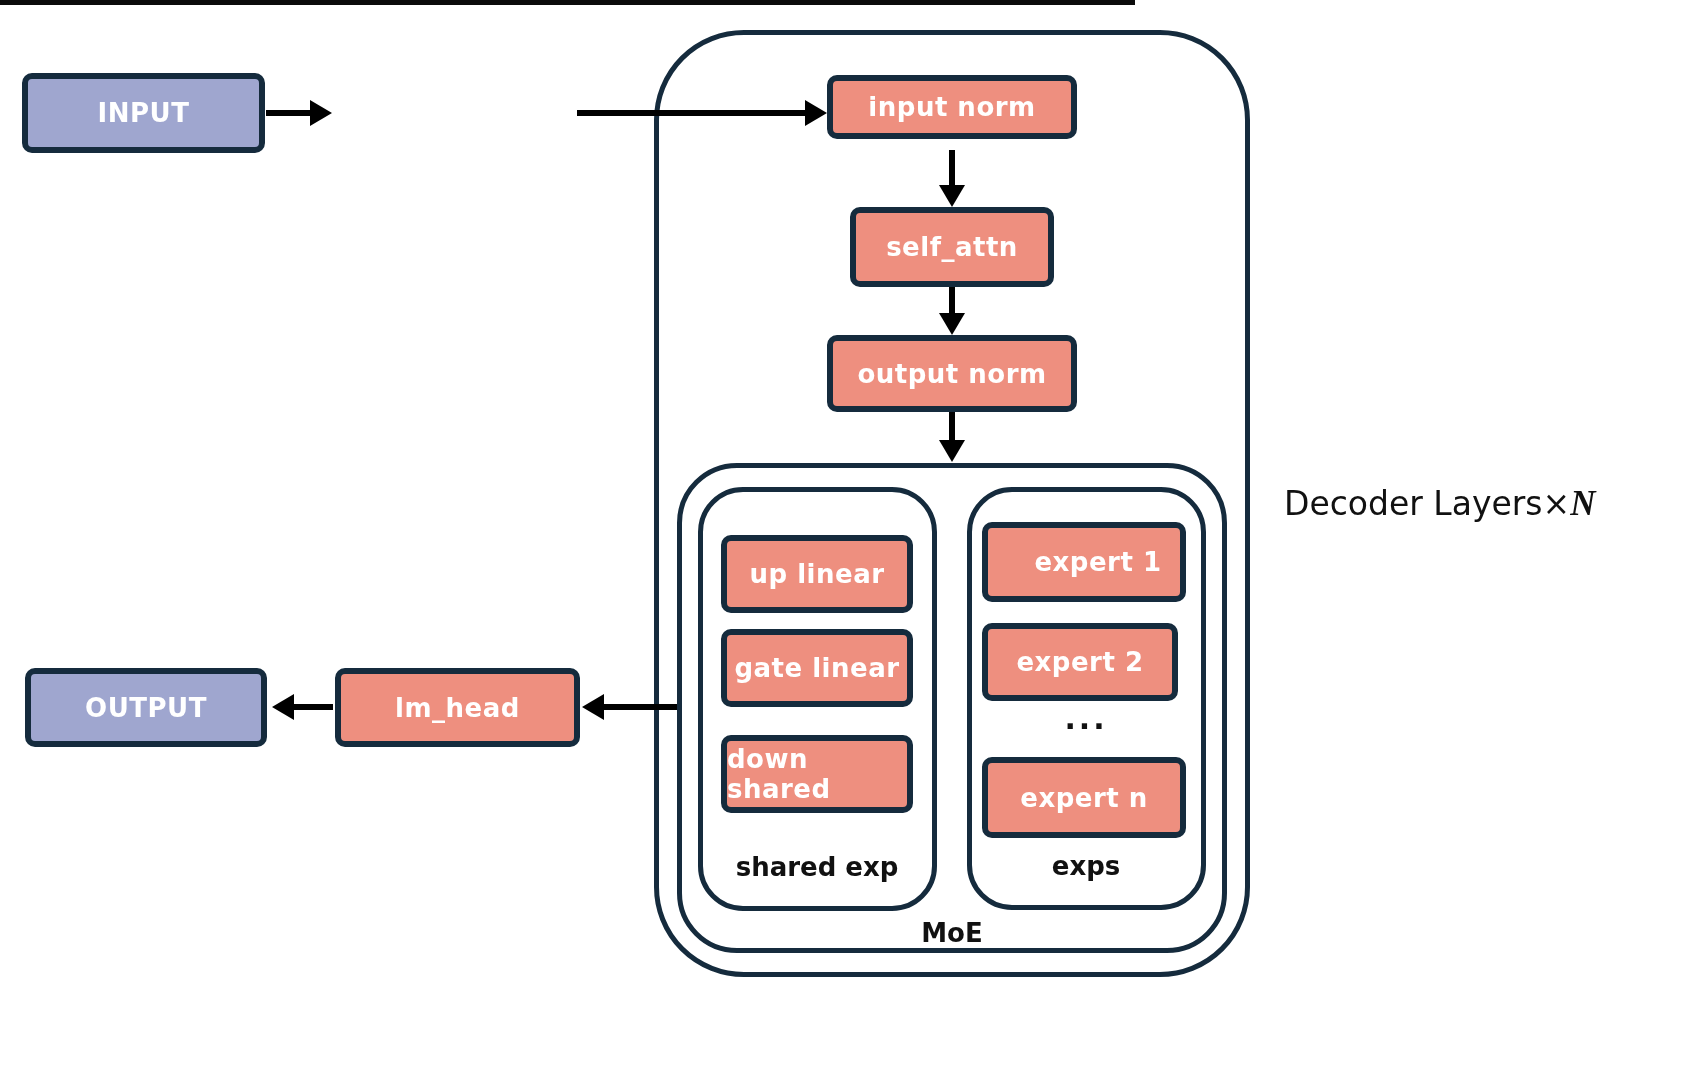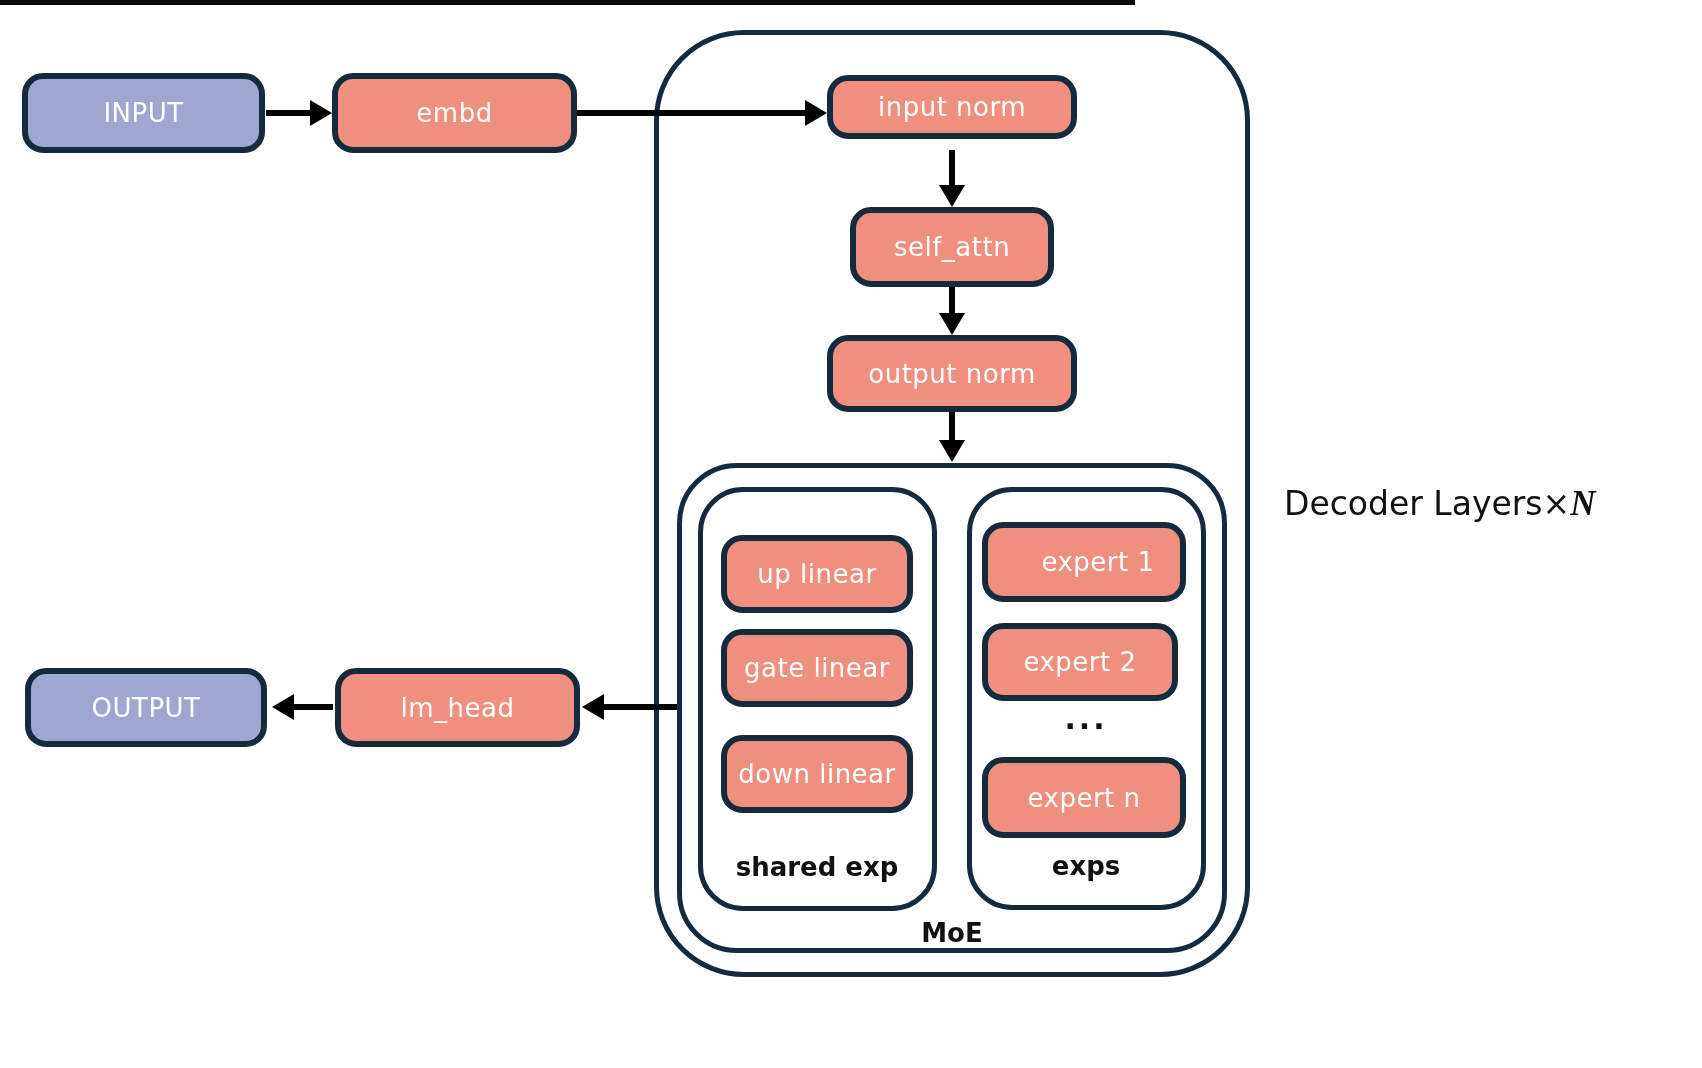--- a/index.html
+++ b/index.html
@@ -10,23 +10,23 @@
     --label-text:#111111;
     --node-text:#FFFFFF;
   }
   html,body{margin:0;padding:0;background:#ffffff;}
   #stage{
     position:relative;width:1702px;height:1068px;overflow:hidden;background:#ffffff;
     font-family:"DejaVu Sans","Liberation Sans",sans-serif;
   }
   .box{
     position:absolute;box-sizing:border-box;
-    border:6px solid var(--border);border-radius:21px;
+    border:6px solid var(--border);border-radius:10px;
     display:flex;align-items:center;justify-content:center;
-    color:var(--node-text);font-size:26px;font-weight:400;letter-spacing:.5px;
+    color:var(--node-text);font-size:26px;font-weight:700;letter-spacing:.5px;
   }
   .salmon{background:var(--node-fill);}
   .lavender{background:var(--io-fill);}
   .container{
     position:absolute;box-sizing:border-box;
     border:5px solid var(--border);background:transparent;
   }
   .hline{position:absolute;height:6px;background:var(--arrow);}
   .vline{position:absolute;width:6px;background:var(--arrow);}
   .head{position:absolute;width:0;height:0;border:13px solid transparent;}
@@ -81,23 +81,20 @@
   <div class="hline" style="left:604px;top:704px;width:73px;"></div>
   <div class="head head-left" style="left:582px;top:694px;"></div>
 
   <div class="hline" style="left:294px;top:704px;width:39px;"></div>
   <div class="head head-left" style="left:272px;top:694px;"></div>
 
   <div class="box lavender" style="left:22px;top:73px;width:243px;height:80px;">
     <span>INPUT</span>
   </div>
 
-  <div class="box salmon" style="left:332px;top:73px;width:245px;height:80px;">
-    <span>embd</span>
-  </div>
 
   <div class="box salmon" style="left:827px;top:75px;width:250px;height:64px;">
     <span>input norm</span>
   </div>
 
   <div class="box salmon" style="left:850px;top:207px;width:204px;height:80px;">
     <span>self_attn</span>
   </div>
 
   <div class="box salmon" style="left:827px;top:335px;width:250px;height:77px;">
@@ -106,21 +103,21 @@
 
   <div class="box salmon" style="left:721px;top:535px;width:192px;height:78px;">
     <span>up linear</span>
   </div>
 
   <div class="box salmon" style="left:721px;top:629px;width:192px;height:78px;">
     <span>gate linear</span>
   </div>
 
   <div class="box salmon" style="left:721px;top:735px;width:192px;height:78px;">
-    <span>down linear</span>
+    <span>down shared</span>
   </div>
 
   <div class="box salmon" style="left:982px;top:522px;width:204px;height:80px;padding-left:28px;">
     <span>expert 1</span>
   </div>
 
   <div class="box salmon" style="left:982px;top:623px;width:196px;height:78px;">
     <span>expert 2</span>
   </div>
 

